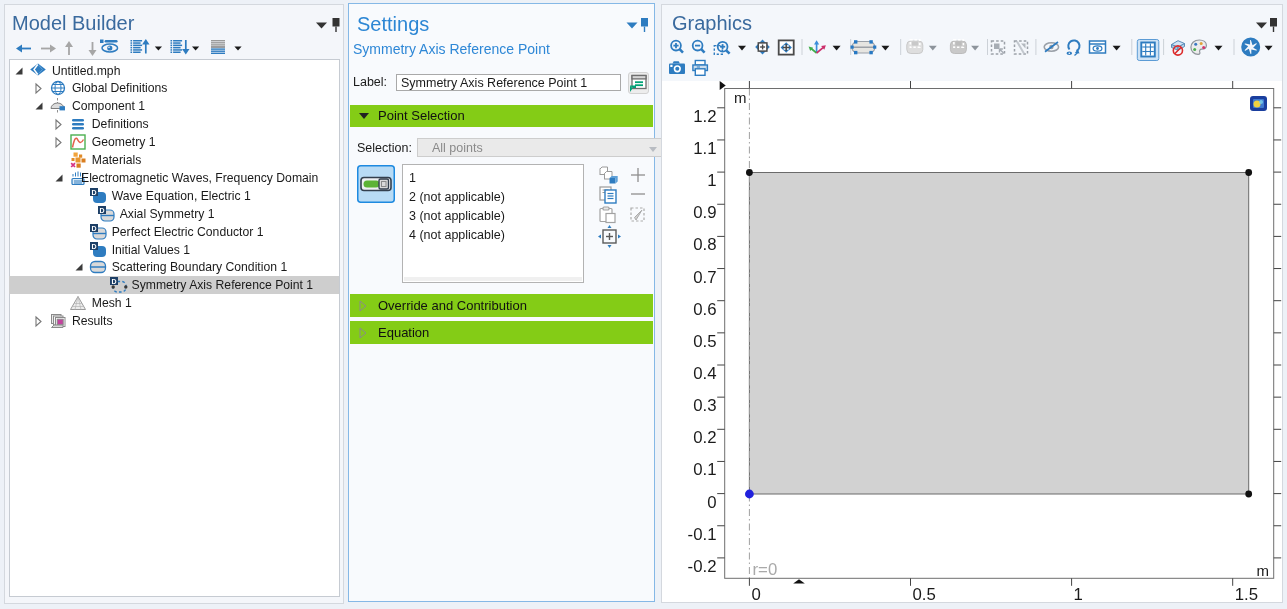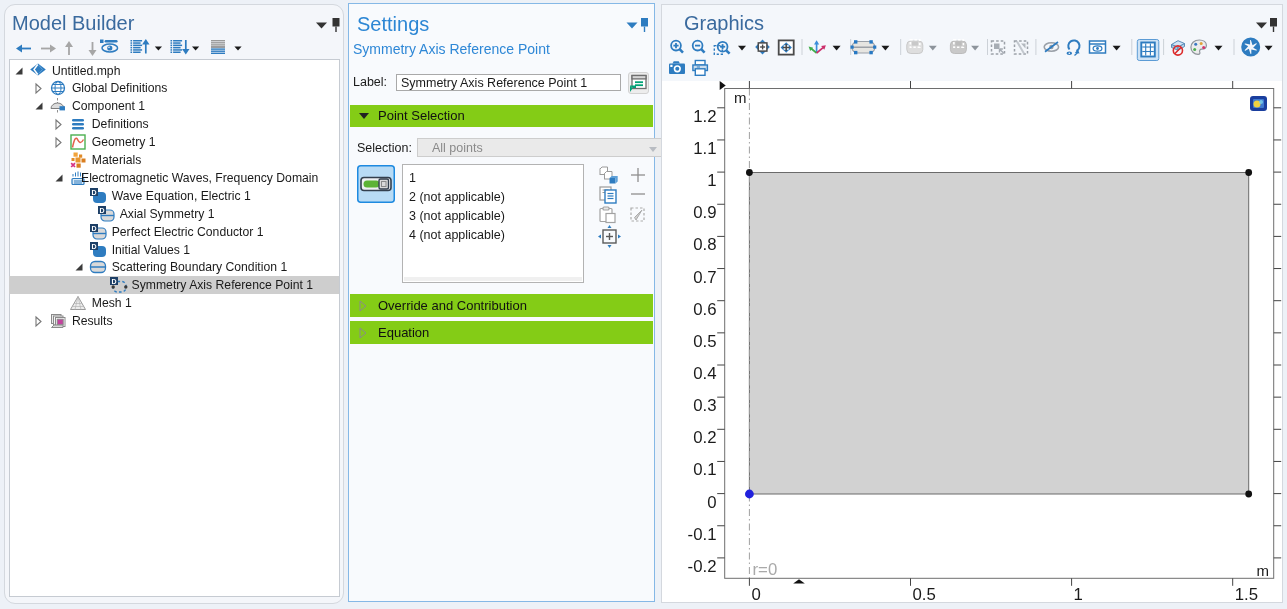--- a/index.html
+++ b/index.html
@@ -9,21 +9,21 @@
 .ptitle { position:absolute; font-size:20px; color:#3a6a9e; white-space:nowrap; letter-spacing:0px; }
 .trow { position:absolute; height:18px; line-height:18px; font-size:12.2px; color:#1a1a1a; white-space:nowrap; }
 svg { position:absolute; overflow:visible; }
 .lbl { position:absolute; font-size:12.5px; color:#1a1a1a; white-space:nowrap; }
 .sechdr { position:absolute; left:1px; right:1px; background:#84cc16; height:22px; }
 .sechdr .txt { position:absolute; left:28px; top:3px; font-size:13px; color:#111; }
 </style>
 </head>
 <body>
 
-<div class="panel" style="left:4px; top:4px; width:340px; height:600px;border-radius:11px;">
+<div class="panel" style="left:4px; top:4px; width:340px; height:600px;">
   <div class="ptitle" style="left:7px; top:7px;">Model Builder</div>
   <svg id="mb-hdr" width="339" height="36" style="left:0;top:0;">
       <path d="M311 17.5 L322 17.5 L316.5 23.5 Z" fill="#333"></path>
       <g fill="#333">
         <rect x="327.5" y="13" width="7" height="8.5"></rect>
         <rect x="330.3" y="21.5" width="1.4" height="5.5"></rect>
       </g>
     </svg>
   <svg id="mb-toolbar" width="339" height="24" style="left:0;top:33px;">
       <g stroke="#2e7cc0" stroke-width="1.8" fill="#2e7cc0">
@@ -377,21 +377,21 @@
   <div class="sechdr" style="top:317px; height:23px;">
     <svg width="8" height="12" style="left:9px; top:6px;">
         <path d="M1 1 L7 6 L1 11 Z" fill="none" stroke="#8a8a8a" stroke-width="1"></path>
       </svg>
     <div class="txt" style="top:4px;">Equation</div>
   </div>
 </div>
 
 <div class="panel" style="left:661px; top:4px; width:622px; height:599px; background:#fff; border:1px solid #d4d8de;">
   <div class="abs" style="left:0; top:0; width:100%; height:76px; background:#f4f7fb;"></div>
-  <div class="ptitle" style="left:22px; top:7px;">Graphics</div>
+  <div class="ptitle" style="left:10px; top:7px;">Graphics</div>
   <svg id="gfx-hdr" width="621" height="36" style="left:0;top:0;">
       <path d="M594 17.5 L605 17.5 L599.5 23.5 Z" fill="#333"></path>
       <g fill="#333">
         <rect x="608" y="13" width="7" height="8.5"></rect>
         <rect x="610.8" y="21.5" width="1.4" height="5.5"></rect>
       </g>
     </svg>
   <svg id="gfx-toolbar" width="621" height="44" style="left:0;top:34px;">
       <g stroke="#2e7cc0" fill="none" stroke-width="1.8">
         <circle cx="14" cy="6.6" r="4.9"></circle>

